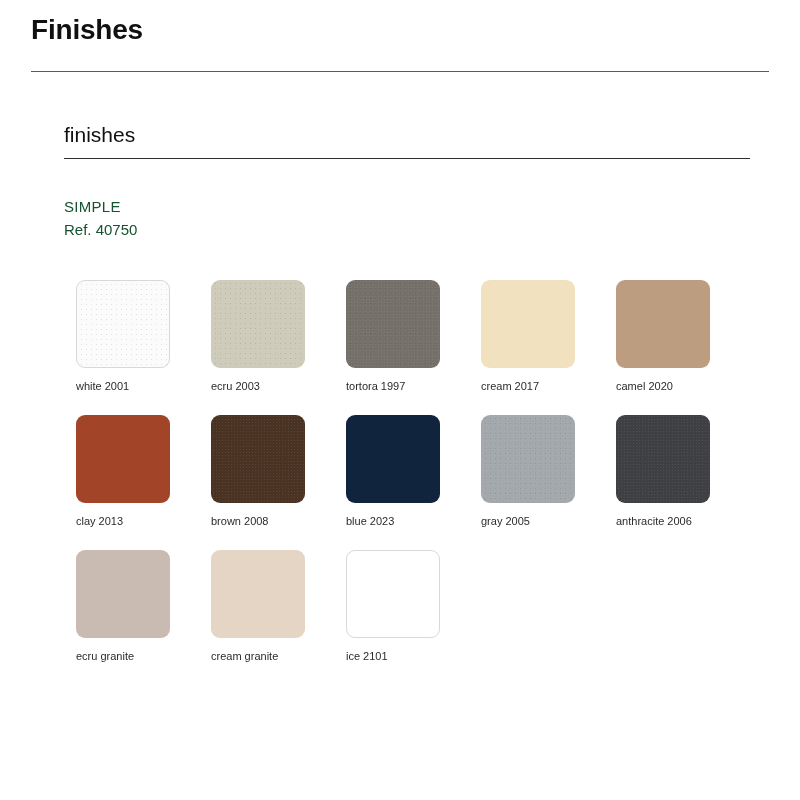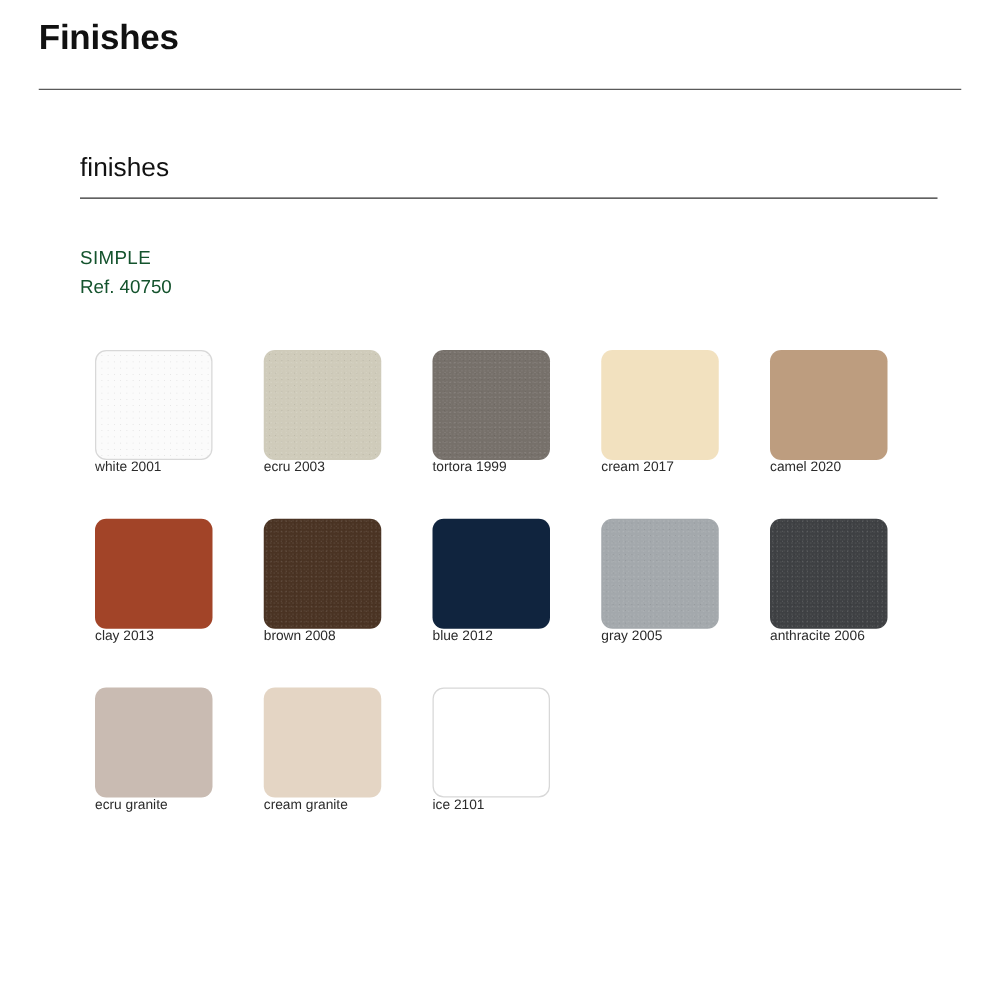--- a/index.html
+++ b/index.html
@@ -95,20 +95,21 @@
     opacity: 0.30;
     background-image:
       radial-gradient(rgba(255,255,255,0.55) 0.6px, transparent 0.7px),
       radial-gradient(rgba(0,0,0,0.35) 0.6px, transparent 0.7px),
       radial-gradient(rgba(255,255,255,0.28) 0.5px, transparent 0.6px);
     background-size: 4px 4px, 5px 5px, 3px 3px;
     background-position: 0 0, 2px 1px, 1px 3px;
   }
 
   .swatch-label {
+    margin-top: 12px;
     font-size: 11px;
     color: #2b2b2b;
     line-height: 1.2;
     white-space: nowrap;
   }
 </style>
 </head>
 <body>
 
 <div class="page">
@@ -136,21 +137,21 @@
       <div class="swatch-cell">
         <div class="swatch-chip" style="background: rgb(207, 203, 186);">
           <div class="grain"></div>
         </div>
         <div class="swatch-label">ecru 2003</div>
       </div>
       <div class="swatch-cell">
         <div class="swatch-chip" style="background: rgb(118, 112, 106);">
           <div class="grain"></div>
         </div>
-        <div class="swatch-label">tortora 1999</div>
+        <div class="swatch-label">tortora 1997</div>
       </div>
       <div class="swatch-cell">
         <div class="swatch-chip" style="background: rgb(242, 225, 191);"></div>
         <div class="swatch-label">cream 2017</div>
       </div>
       <div class="swatch-cell">
         <div class="swatch-chip" style="background: rgb(189, 157, 127);"></div>
         <div class="swatch-label">camel 2020</div>
       </div>
       <div class="swatch-cell">
@@ -158,21 +159,21 @@
         <div class="swatch-label">clay 2013</div>
       </div>
       <div class="swatch-cell">
         <div class="swatch-chip" style="background: rgb(74, 51, 35);">
           <div class="grain"></div>
         </div>
         <div class="swatch-label">brown 2008</div>
       </div>
       <div class="swatch-cell">
         <div class="swatch-chip" style="background: rgb(16, 36, 62);"></div>
-        <div class="swatch-label">blue 2012</div>
+        <div class="swatch-label">blue 2023</div>
       </div>
       <div class="swatch-cell">
         <div class="swatch-chip" style="background: rgb(163, 168, 172);">
           <div class="grain"></div>
         </div>
         <div class="swatch-label">gray 2005</div>
       </div>
       <div class="swatch-cell">
         <div class="swatch-chip" style="background: rgb(62, 64, 67);">
           <div class="grain"></div>

